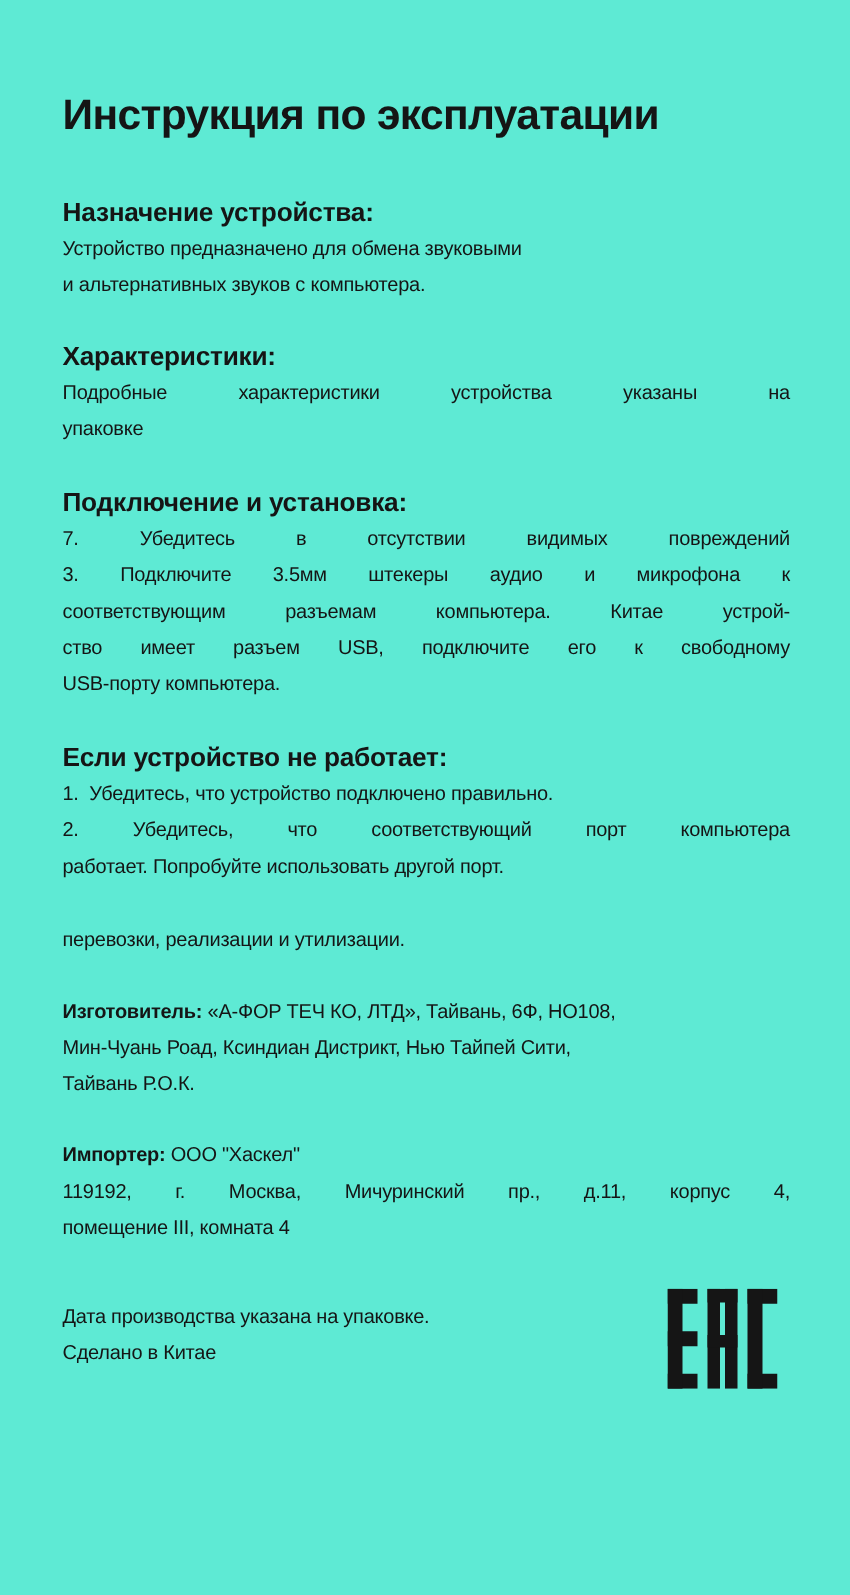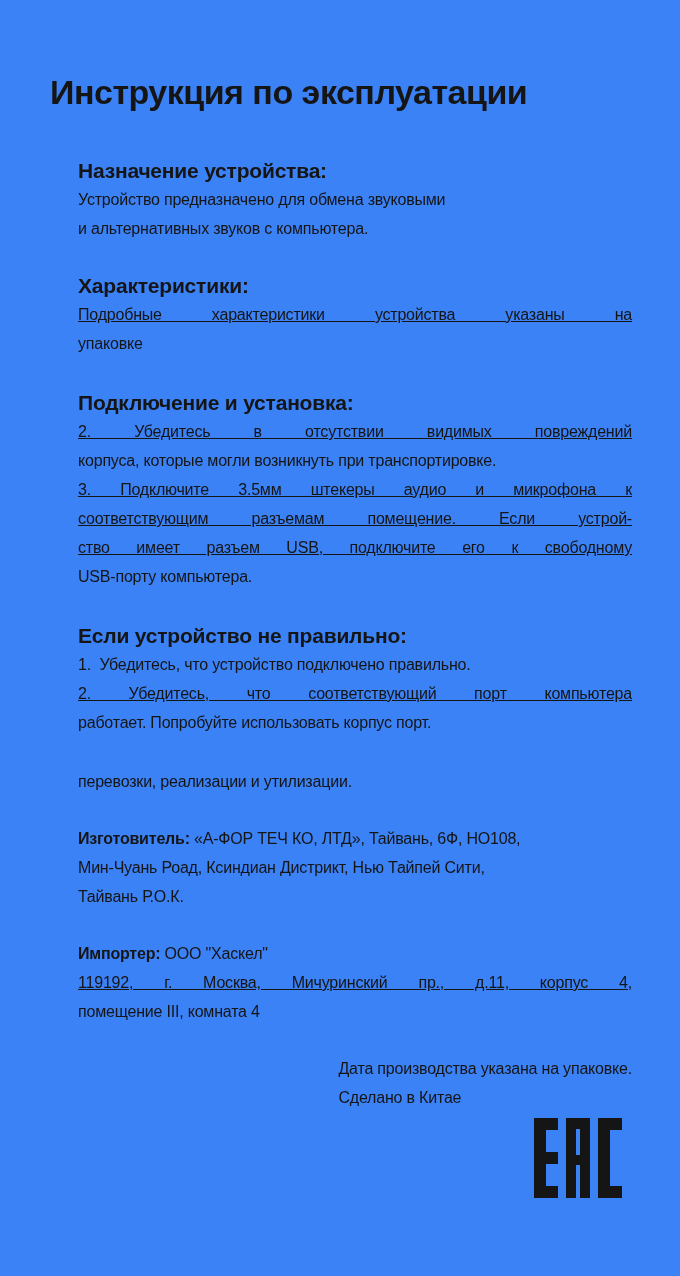--- a/index.html
+++ b/index.html
@@ -12,57 +12,55 @@
     height: 1276px;
     overflow: hidden;
     font-family: "Liberation Sans", "DejaVu Sans", sans-serif;
     color: #151515;
   }
   .page {
     box-sizing: border-box;
     width: 680px;
     height: 1276px;
     padding: 72px 48px 0 50px;
-    background: #3b82f6;
+    background: #5eead4;
   }
   .title {
     font-size: 34px;
     font-weight: 700;
     letter-spacing: -0.5px;
     line-height: 40px;
     white-space: nowrap;
   }
-  .section { margin-top: 28px; margin-left: 28px; }
+  .section { margin-top: 28px; }
   .section.first { margin-top: 44px; }
   .section.gap30 { margin-top: 30px; }
   .hd {
     font-size: 21px;
     font-weight: 700;
     letter-spacing: -0.2px;
     line-height: 29px;
     white-space: nowrap;
   }
   .ln {
     font-size: 16px;
     letter-spacing: -0.2px;
     line-height: 29px;
     white-space: nowrap;
   }
   .ln.jst {
     white-space: normal;
     text-align: justify;
     text-align-last: justify;
-    text-decoration: underline;
   }
   .b { font-weight: 700; }
   .footer-row {
     display: flex;
     justify-content: space-between;
-    align-items: flex-end;
-    flex-direction: column;
+    align-items: center;
   }
   .eac {
     display: block;
     margin-top: 6px;
     margin-right: 10px;
   }
 </style>
 </head>
 <body>
 
@@ -77,33 +75,32 @@
   </div>
 
   <div class="section">
     <div class="hd">Характеристики:</div>
     <div class="ln jst">Подробные характеристики устройства указаны на</div>
     <div class="ln">упаковке</div>
   </div>
 
   <div class="section gap30">
     <div class="hd">Подключение и установка:</div>
-    <div class="ln jst">2. Убедитесь в отсутствии видимых повреждений</div>
-    <div class="ln">корпуса, которые могли возникнуть при транспортировке.</div>
+    <div class="ln jst">7. Убедитесь в отсутствии видимых повреждений</div>
     <div class="ln jst">3. Подключите 3.5мм штекеры аудио и микрофона к</div>
-    <div class="ln jst">соответствующим разъемам помещение. Если устрой-</div>
+    <div class="ln jst">соответствующим разъемам компьютера. Китае устрой-</div>
     <div class="ln jst">ство имеет разъем USB, подключите его к свободному</div>
     <div class="ln">USB-порту компьютера.</div>
   </div>
 
   <div class="section gap30">
-    <div class="hd">Если устройство не правильно:</div>
+    <div class="hd">Если устройство не работает:</div>
     <div class="ln">1.&nbsp; Убедитесь, что устройство подключено правильно.</div>
     <div class="ln jst">2. Убедитесь, что соответствующий порт компьютера</div>
-    <div class="ln">работает. Попробуйте использовать корпус порт.</div>
+    <div class="ln">работает. Попробуйте использовать другой порт.</div>
   </div>
 
   <div class="section gap30">
     <div class="ln">перевозки, реализации и утилизации.</div>
   </div>
 
   <div class="section">
     <div class="ln"><span class="b">Изготовитель:</span><span> «А-ФОР ТЕЧ КО, ЛТД», Тайвань, 6Ф, НО108,</span></div>
     <div class="ln">Мин-Чуань Роад, Ксиндиан Дистрикт, Нью Тайпей Сити,</div>
     <div class="ln">Тайвань Р.О.К.</div>

